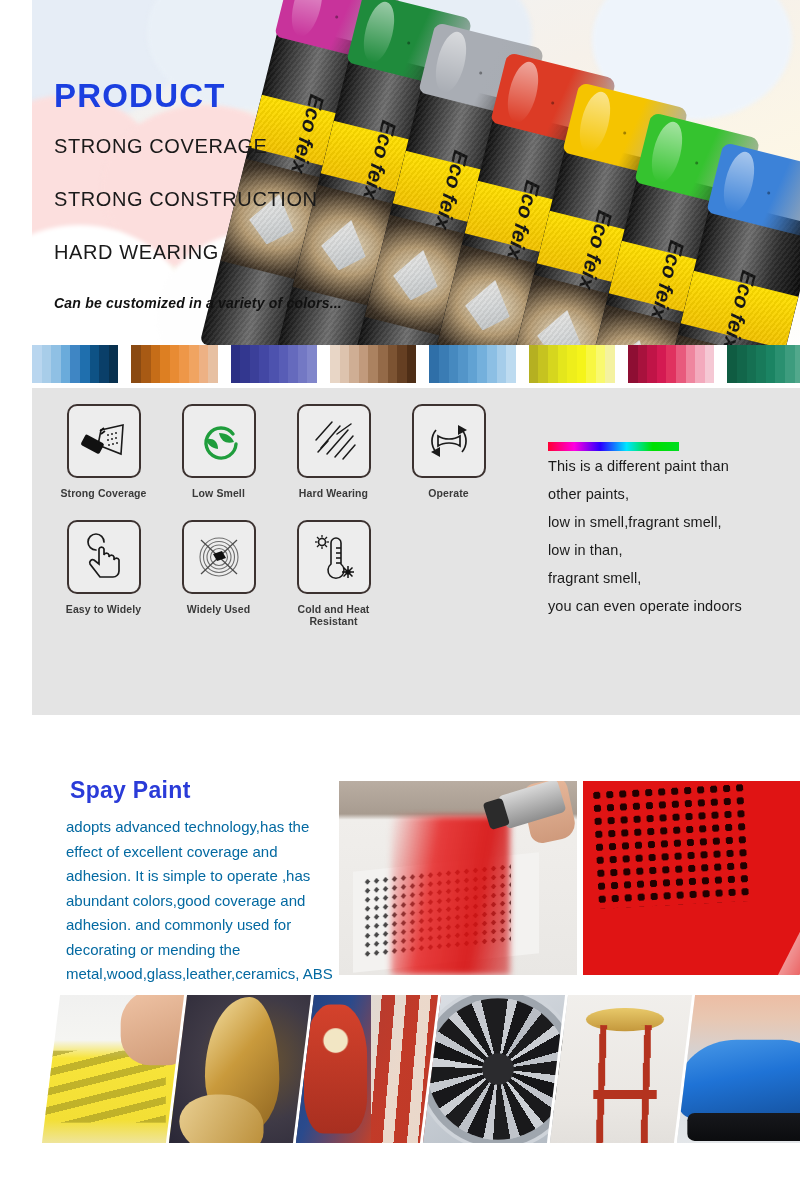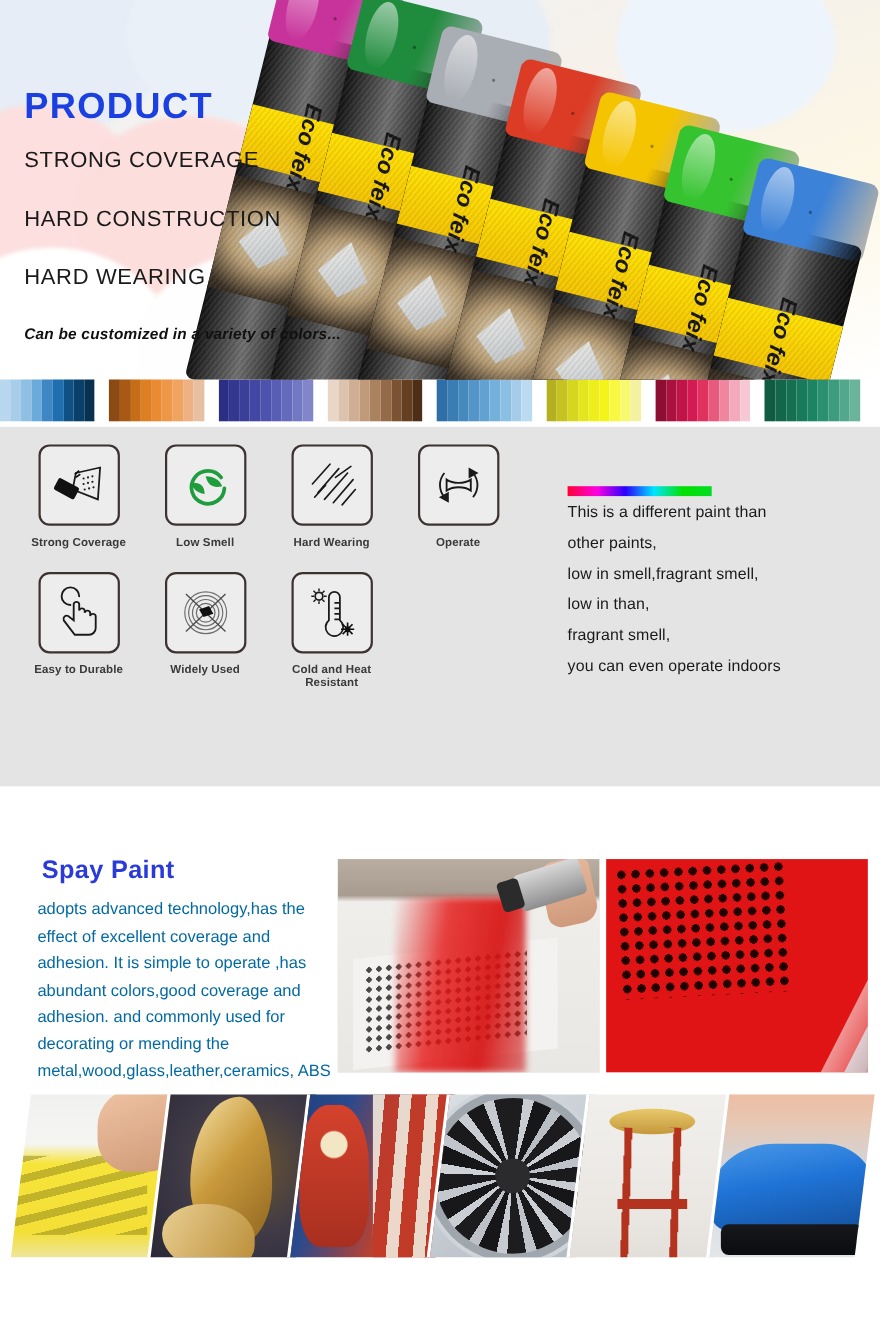--- a/index.html
+++ b/index.html
@@ -1,20 +1,20 @@
 <!DOCTYPE html>
 <html><head>
 <meta charset="utf-8">
 <style>
   * { margin:0; padding:0; box-sizing:border-box; }
   body {
     width:800px; height:1200px; background:#ffffff;
     font-family:"Liberation Sans", sans-serif; overflow:hidden; position:relative;
   }
-  .page { width:656px; height:1200px; position:relative; }
+  .page { width:656px; height:1200px; position:relative;margin-left:32px; }
 
   
   .hero { position:relative; width:800px; height:345px; overflow:hidden;
           background:linear-gradient(160deg,#eef3f9 0%,#f6f1ea 40%,#fdf7e6 70%,#ffffff 100%); }
   .blob { position:absolute; border-radius:50%; filter:blur(2px); }
   .b1 { width:190px; height:150px; left:-40px;  top:-30px; background:#e6edf6; }
   .b2 { width:200px; height:155px; left:115px;  top:-45px; background:#e9f0f7; }
   .b3 { width:200px; height:150px; left:300px;  top:-40px; background:#e7eef6; }
   .b4 { width:180px; height:150px; left:-55px;  top:95px;  background:#fcdfde; }
   .b5 { width:205px; height:165px; left:70px;   top:105px; background:#fcdedd; }
@@ -278,21 +278,21 @@
           </div>
           <div class="cap" style="background: linear-gradient(100deg, rgb(60, 130, 216) 0%, rgb(60, 130, 216) 55%, rgba(0, 0, 0, 0.28) 100%);">
             <div class="gloss"></div>
           </div>
         </div>
       </div>
 
     <div class="hero-text">
       <div class="hero-title">PRODUCT</div>
       <div class="hero-sub">STRONG COVERAGE</div>
-      <div class="hero-sub">HARD CONSTRUCTION</div>
+      <div class="hero-sub">STRONG CONSTRUCTION</div>
       <div class="hero-sub">HARD WEARING</div>
       <div class="hero-note">Can be customized in a variety of colors...</div>
     </div>
   </div>
 
   <div class="swatches" id="swatches">
       <div class="sw-group">
         <div class="sw" style="width: 9.6px; background: rgb(185, 214, 239);"></div>
         <div class="sw" style="width: 9.6px; background: rgb(168, 205, 233);"></div>
         <div class="sw" style="width: 9.6px; background: rgb(143, 192, 228);"></div>
@@ -461,21 +461,21 @@
         <div class="icon-row">
           <div class="icon-cell r2">
             <div class="icon-box">
               <svg width="48" height="50" viewBox="0 0 48 50">
                 <g fill="none" stroke="#1a1a1a" stroke-width="1.7" stroke-linecap="round">
                   <path d="M24 10 a8 8 0 1 0 -8 8"></path>
                   <path d="M19 17 v15 l-5 -4 a3 3 0 0 0 -4 4 l10 13 h13 a6 6 0 0 0 6 -6 v-11 a2.6 2.6 0 0 0 -5 0 v-3 a2.6 2.6 0 0 0 -5 0 v-2 a2.6 2.6 0 0 0 -5 0 v-6 a2.6 2.6 0 0 0 -5 0 z"></path>
                 </g>
               </svg>
             </div>
-            <div class="icon-label">Easy to Durable</div>
+            <div class="icon-label">Easy to Widely</div>
           </div>
           <div class="icon-cell r2">
             <div class="icon-box">
               <svg width="52" height="52" viewBox="0 0 52 52">
                 <g fill="none" stroke="#6e6e6e" stroke-width="1.1">
                   <circle cx="26" cy="26" r="19"></circle>
                   <circle cx="26" cy="26" r="15.5"></circle>
                   <circle cx="26" cy="26" r="12"></circle>
                   <circle cx="26" cy="26" r="8.5"></circle>
                 </g>

